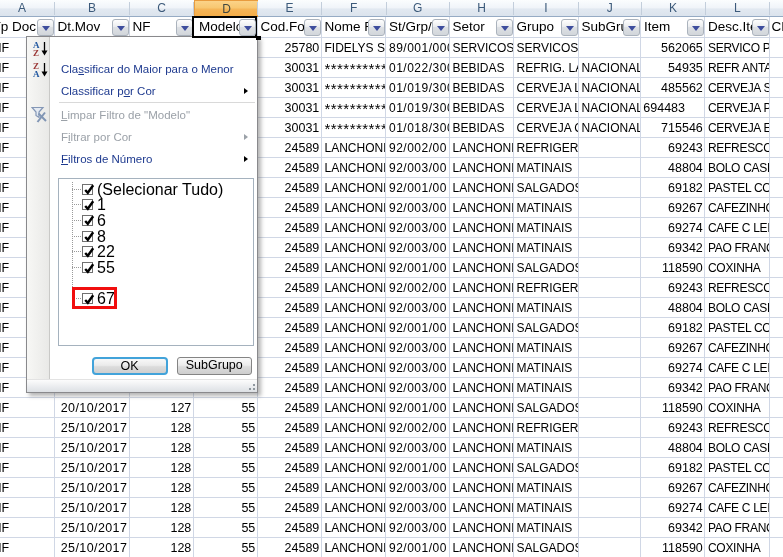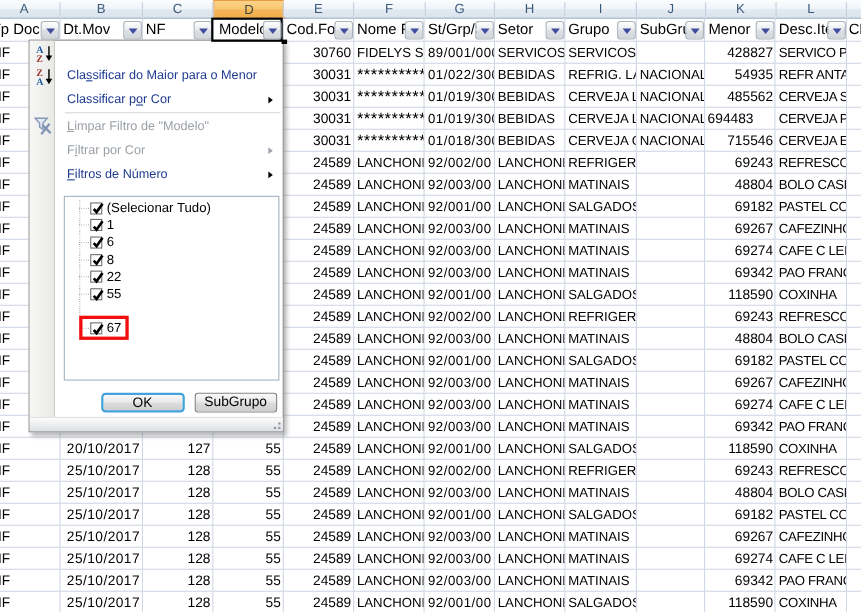--- a/index.html
+++ b/index.html
@@ -18,21 +18,21 @@
  background:linear-gradient(180deg,#fefefe,#ebedef 45%,#dde0e4 50%,#d2d6db);box-sizing:border-box;}
 .fbtn .arr{position:absolute;left:4px;top:6px;width:0;height:0;
  border-left:4.5px solid transparent;border-right:4.5px solid transparent;border-top:5px solid #3e4d9d;}
 .mi{position:absolute;left:34.5px;height:21.5px;line-height:21.5px;font-size:11.5px;color:#1e3a8f;white-space:nowrap;}
 .mi.dis{color:#9ba1a8;}
 .sub{position:absolute;right:9px;width:0;height:0;border-top:3.5px solid transparent;
  border-bottom:3.5px solid transparent;border-left:4.5px solid #000;}
 .cbi{position:absolute;left:0;width:100%;height:15.7px;}
 .cbx{position:absolute;left:23px;top:2px;width:11px;height:11px;border:1px solid #707070;
  background:#fff;box-sizing:border-box;}
-.cbt{position:absolute;left:38px;top:0;font-size:12px;color:#000;line-height:15.7px;white-space:nowrap;}
+.cbt{position:absolute;left:38px;top:0;font-size:16px;color:#000;line-height:15.7px;white-space:nowrap;}
 .treeh{position:absolute;left:13px;top:7px;width:10px;height:1px;
  background-image:linear-gradient(90deg,#9a9a9a 1px,transparent 1px);background-size:2px 1px;}
 .treev{position:absolute;left:13px;width:1px;
  background-image:linear-gradient(180deg,#9a9a9a 1px,transparent 1px);background-size:1px 2px;}
 </style></head><body>
 <div id="wrap">
 
 <div class="lcell" style="left:-10.5px;width:65.0px;">A</div>
 <div class="lcell" style="left:54.5px;width:75.0px;">B</div>
 <div class="lcell" style="left:129.5px;width:64.0px;">C</div>
@@ -99,21 +99,21 @@
 <div class="cell hdr" style="left:-7.5px;top:18.0px;width:61.0px;height:19px;line-height:18.5px;">Tp Doc</div>
 <div class="cell hdr" style="left:57.5px;top:18.0px;width:71.0px;height:19px;line-height:18.5px;">Dt.Mov</div>
 <div class="cell hdr" style="left:132.5px;top:18.0px;width:60.0px;height:19px;line-height:18.5px;">NF</div>
 <div class="cell hdr" style="left:199.0px;top:18.0px;width:57.5px;height:19px;line-height:18.5px;">Modelo</div>
 <div class="cell hdr" style="left:260.5px;top:18.0px;width:60.0px;height:19px;line-height:18.5px;">Cod.Forn</div>
 <div class="cell hdr" style="left:324.5px;top:18.0px;width:60.5px;height:19px;line-height:18.5px;">Nome Fornec</div>
 <div class="cell hdr" style="left:389.0px;top:18.0px;width:59.5px;height:19px;line-height:18.5px;">St/Grp/SbG</div>
 <div class="cell hdr" style="left:452.5px;top:18.0px;width:60.0px;height:19px;line-height:18.5px;">Setor</div>
 <div class="cell hdr" style="left:516.5px;top:18.0px;width:61.0px;height:19px;line-height:18.5px;">Grupo</div>
 <div class="cell hdr" style="left:581.5px;top:18.0px;width:58.5px;height:19px;line-height:18.5px;">SubGrupo</div>
-<div class="cell hdr" style="left:644.0px;top:18.0px;width:60.0px;height:19px;line-height:18.5px;">Menor</div>
+<div class="cell hdr" style="left:644.0px;top:18.0px;width:60.0px;height:19px;line-height:18.5px;">Item</div>
 <div class="cell hdr" style="left:708.0px;top:18.0px;width:60.5px;height:19px;line-height:18.5px;">Desc.Item</div>
 <div class="cell hdr" style="left:771.5px;top:18.0px;width:17.5px;height:19px;line-height:18.5px;">CFOP</div>
 <div class="fbtn" style="left:36.5px;top:18.5px;">
       <div class="arr"></div>
     </div>
 <div class="fbtn" style="left:111.5px;top:18.5px;">
       <div class="arr"></div>
     </div>
 <div class="fbtn" style="left:175.5px;top:18.5px;">
       <div class="arr"></div>
@@ -147,27 +147,27 @@
     </div>
 <div style="position:absolute;left:191.5px;top:15.5px;width:65px;height:22.5px;border:2px solid #000;box-sizing:border-box;background:transparent;z-index:20;"></div>
 <div style="position:absolute;left:256px;top:35.5px;width:4.5px;height:4.5px;background:#000;z-index:20;"></div>
 <div class="fbtn" style="left:238.5px;top:18.5px;z-index:21;">
       <div class="arr"></div>
     </div>
 <div class="cell" style="left:-7.5px;top:38.5px;width:61.0px;height:19.0px;line-height:19.0px;"><span style="font-size:12.5px;">NF</span></div>
 <div class="cell num" style="left:55.5px;top:38.5px;width:71.8px;height:19.0px;line-height:19.0px;"><span style="letter-spacing:0.4px;">18/10/2017</span></div>
 <div class="cell num" style="left:130.5px;top:38.5px;width:60.8px;height:19.0px;line-height:19.0px;">125</div>
 <div class="cell num" style="left:194.5px;top:38.5px;width:60.8px;height:19.0px;line-height:19.0px;">55</div>
-<div class="cell num" style="left:258.5px;top:38.5px;width:60.8px;height:19.0px;line-height:19.0px;">30760</div>
+<div class="cell num" style="left:258.5px;top:38.5px;width:60.8px;height:19.0px;line-height:19.0px;">25780</div>
 <div class="cell" style="left:324.5px;top:38.5px;width:60.5px;height:19.0px;line-height:19.0px;">FIDELYS SERVICOS</div>
 <div class="cell" style="left:389.0px;top:38.5px;width:59.5px;height:19.0px;line-height:19.0px;"><span style="letter-spacing:0.5px;">89/001/000</span></div>
 <div class="cell" style="left:452.5px;top:38.5px;width:60.0px;height:19.0px;line-height:19.0px;">SERVICOS</div>
 <div class="cell" style="left:516.5px;top:38.5px;width:61.0px;height:19.0px;line-height:19.0px;">SERVICOS</div>
 <div class="cell" style="left:581.5px;top:38.5px;width:58.5px;height:19.0px;line-height:19.0px;"></div>
-<div class="cell num" style="left:642.0px;top:38.5px;width:60.8px;height:19.0px;line-height:19.0px;">428827</div>
+<div class="cell num" style="left:642.0px;top:38.5px;width:60.8px;height:19.0px;line-height:19.0px;">562065</div>
 <div class="cell" style="left:708.0px;top:38.5px;width:60.5px;height:19.0px;line-height:19.0px;"><span style="letter-spacing:-0.3px;">SERVICO PRES</span></div>
 <div class="cell" style="left:-7.5px;top:58.5px;width:61.0px;height:19.0px;line-height:19.0px;"><span style="font-size:12.5px;">NF</span></div>
 <div class="cell num" style="left:55.5px;top:58.5px;width:71.8px;height:19.0px;line-height:19.0px;"><span style="letter-spacing:0.4px;">18/10/2017</span></div>
 <div class="cell num" style="left:130.5px;top:58.5px;width:60.8px;height:19.0px;line-height:19.0px;">125</div>
 <div class="cell num" style="left:194.5px;top:58.5px;width:60.8px;height:19.0px;line-height:19.0px;">55</div>
 <div class="cell num" style="left:258.5px;top:58.5px;width:60.8px;height:19.0px;line-height:19.0px;">30031</div>
 <div class="cell" style="left:324.5px;top:58.5px;width:60.5px;height:19.0px;line-height:19.0px;"><span style="font-size:15px;letter-spacing:0.45px;">***********</span></div>
 <div class="cell" style="left:389.0px;top:58.5px;width:59.5px;height:19.0px;line-height:19.0px;"><span style="letter-spacing:0.5px;">01/022/300</span></div>
 <div class="cell" style="left:452.5px;top:58.5px;width:60.0px;height:19.0px;line-height:19.0px;">BEBIDAS</div>
 <div class="cell" style="left:516.5px;top:58.5px;width:61.0px;height:19.0px;line-height:19.0px;">REFRIG. LATA</div>

